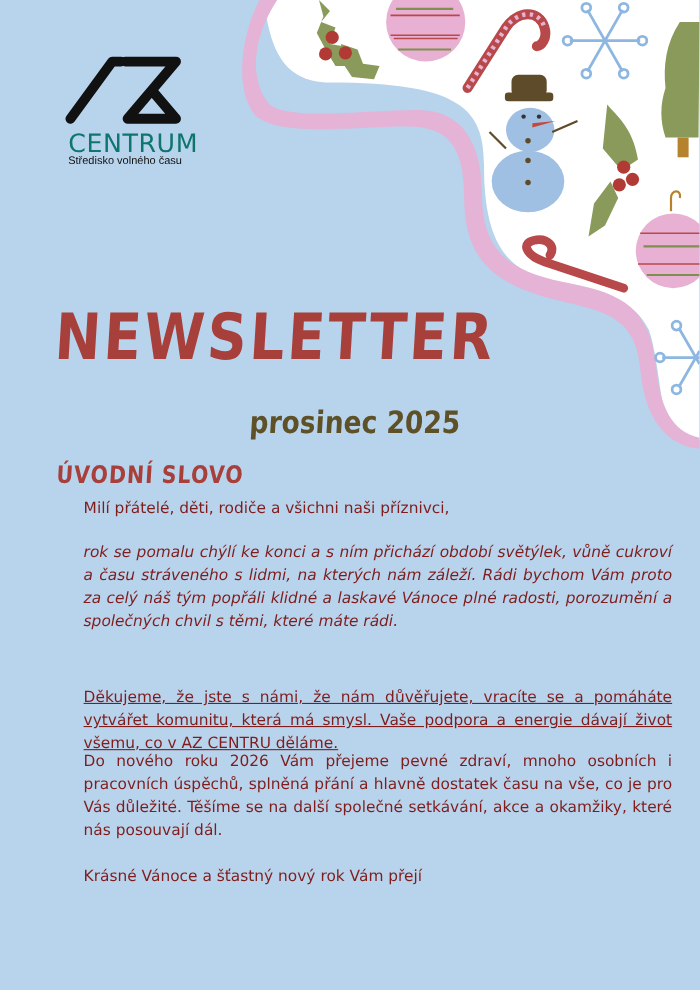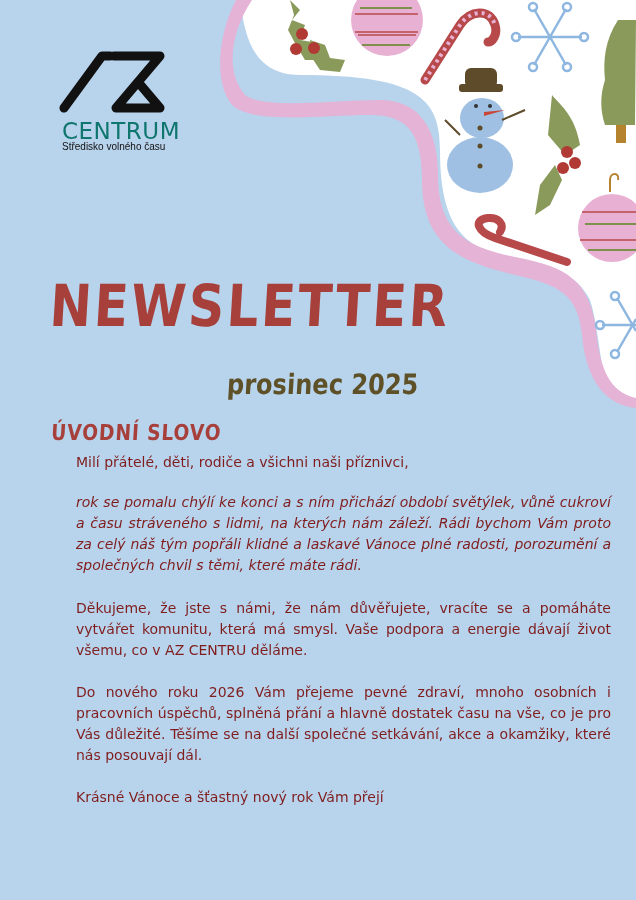--- a/index.html
+++ b/index.html
@@ -116,16 +116,16 @@
   </div>
   <div class="logo-name">CENTRUM</div>
   <div class="logo-sub">Středisko volného času</div>
 
   <div class="title">NEWSLETTER</div>
   <div class="subtitle">prosinec 2025</div>
 
   <div class="section-heading">ÚVODNÍ SLOVO</div>
   <div class="body-text last" style="top:452px;">Milí přátelé, děti, rodiče a všichni naši příznivci,</div>
   <div class="body-text p-last" style="top:492px;font-style:italic;">rok se pomalu chýlí ke konci a s ním přichází období světýlek, vůně cukroví a času stráveného s lidmi, na kterých nám záleží. Rádi bychom Vám proto za celý náš tým popřáli klidné a laskavé Vánoce plné radosti, porozumění a společných chvil s těmi, které máte rádi.</div>
-  <div class="body-text p-last" style="top:598px;">Děkujeme, že jste s námi, že nám důvěřujete, vracíte se a pomáháte vytvářet komunitu, která má smysl. Vaše podpora a energie dávají život všemu, co v AZ CENTRU děláme.</div>
+  <div class="body-text p-last" style="top:624px;text-decoration:underline;">Děkujeme, že jste s námi, že nám důvěřujete, vracíte se a pomáháte vytvářet komunitu, která má smysl. Vaše podpora a energie dávají život všemu, co v AZ CENTRU děláme.</div>
   <div class="body-text p-last" style="top:682px;">Do nového roku 2026 Vám přejeme pevné zdraví, mnoho osobních i pracovních úspěchů, splněná přání a hlavně dostatek času na vše, co je pro Vás důležité. Těšíme se na další společné setkávání, akce a okamžiky, které nás posouvají dál.</div>
   <div class="body-text last" style="top:787px;">Krásné Vánoce a šťastný nový rok Vám přejí</div>
 </div>
 
 </body></html>

